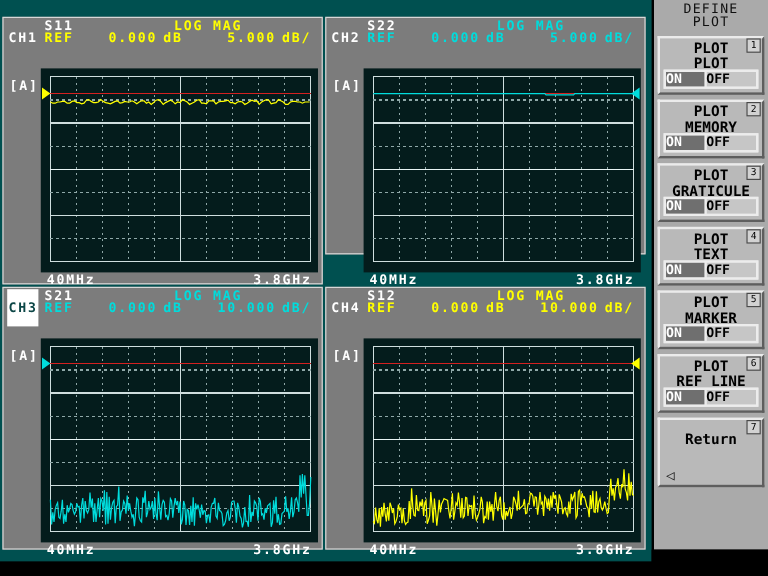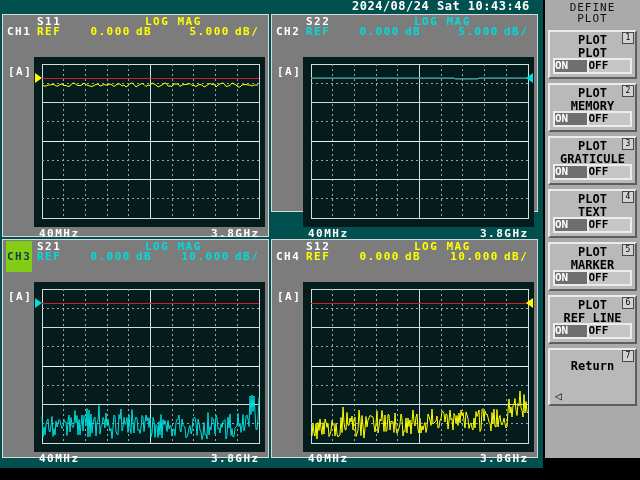--- a/index.html
+++ b/index.html
@@ -6,21 +6,21 @@
   #screen{position:relative;width:640px;height:480px;background:#000;overflow:hidden;
           font-family:"DejaVu Sans Mono",monospace;}
   #teal-bg{position:absolute;left:0;top:0;width:543px;height:468px;background:#005050;}
   #datetime{position:absolute;left:352px;top:0px;height:13px;line-height:13px;color:#fff;
             font-size:12px;font-weight:bold;letter-spacing:.5px;white-space:pre;}
   .panel{position:absolute;width:267px;background:#7c7c7c;border:1px solid #d8d8d8;
          box-sizing:border-box;}
   .panel span{position:absolute;white-space:pre;}
   .hl{font-size:11px;font-weight:bold;letter-spacing:1.5px;color:#fff;line-height:11px;}
   .ch{left:3px;top:1px;padding:10px 1px;}
-  .ch.active{background:#84cc16;color:#0c4646;}
+  .ch.active{background:#ffffff;color:#0c4646;}
   .sp{left:34px;top:1px;}
   .fmt{left:142px;top:1px;}
   .rl{left:34px;top:11px;}
   .rv{left:58px;top:11px;width:70px;text-align:right;}
   .ru{left:133px;top:11px;}
   .sv{left:156px;top:11px;width:71px;text-align:right;}
   .su{left:232px;top:11px;}
   .porta{left:5px;top:51px;}
   .fstart{left:36px;top:213px;}
   .fstop{left:208px;top:213px;width:60px;text-align:left;}
@@ -48,21 +48,20 @@
   #return-btn .l1{top:10px;}
   .ret-icon{position:absolute;left:5px;bottom:2px;font-size:12px;color:#1a1a1a;line-height:12px;}
   .black-strip-bottom{position:absolute;left:0;top:468px;width:640px;height:12px;background:#000;}
   .black-under-sidebar{position:absolute;left:543px;top:458px;width:97px;height:22px;background:#000;}
 </style>
 </head>
 <body>
 
 <div id="screen">
   <div id="teal-bg"></div>
-  <div id="datetime">2024/08/24 Sat 10:43:46</div>
 
   <div class="panel" id="p0" style="left:2px;top:14px;height:223px">
     <span class="hl ch">CH1</span>
     <span class="hl sp">S11</span>
     <span class="hl fmt acc" style="color: rgb(255, 255, 0);">LOG MAG</span>
     <span class="hl rl acc" style="color: rgb(255, 255, 0);">REF</span>
     <span class="hl rv acc" style="color: rgb(255, 255, 0);">0.000</span>
     <span class="hl ru acc" style="color: rgb(255, 255, 0);">dB</span>
     <span class="hl sv acc" style="color: rgb(255, 255, 0);">5.000</span>
     <span class="hl su acc" style="color: rgb(255, 255, 0);">dB/</span>

